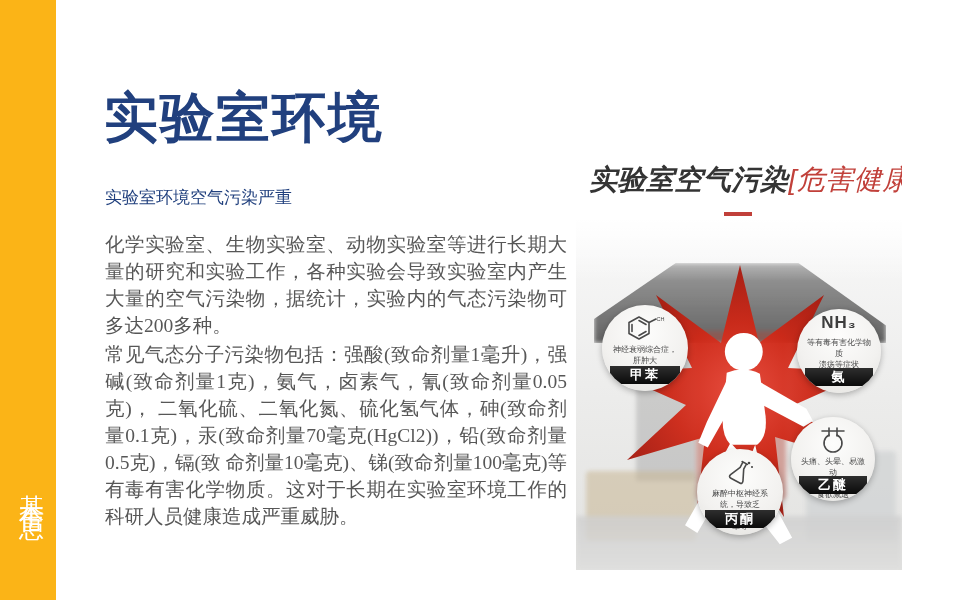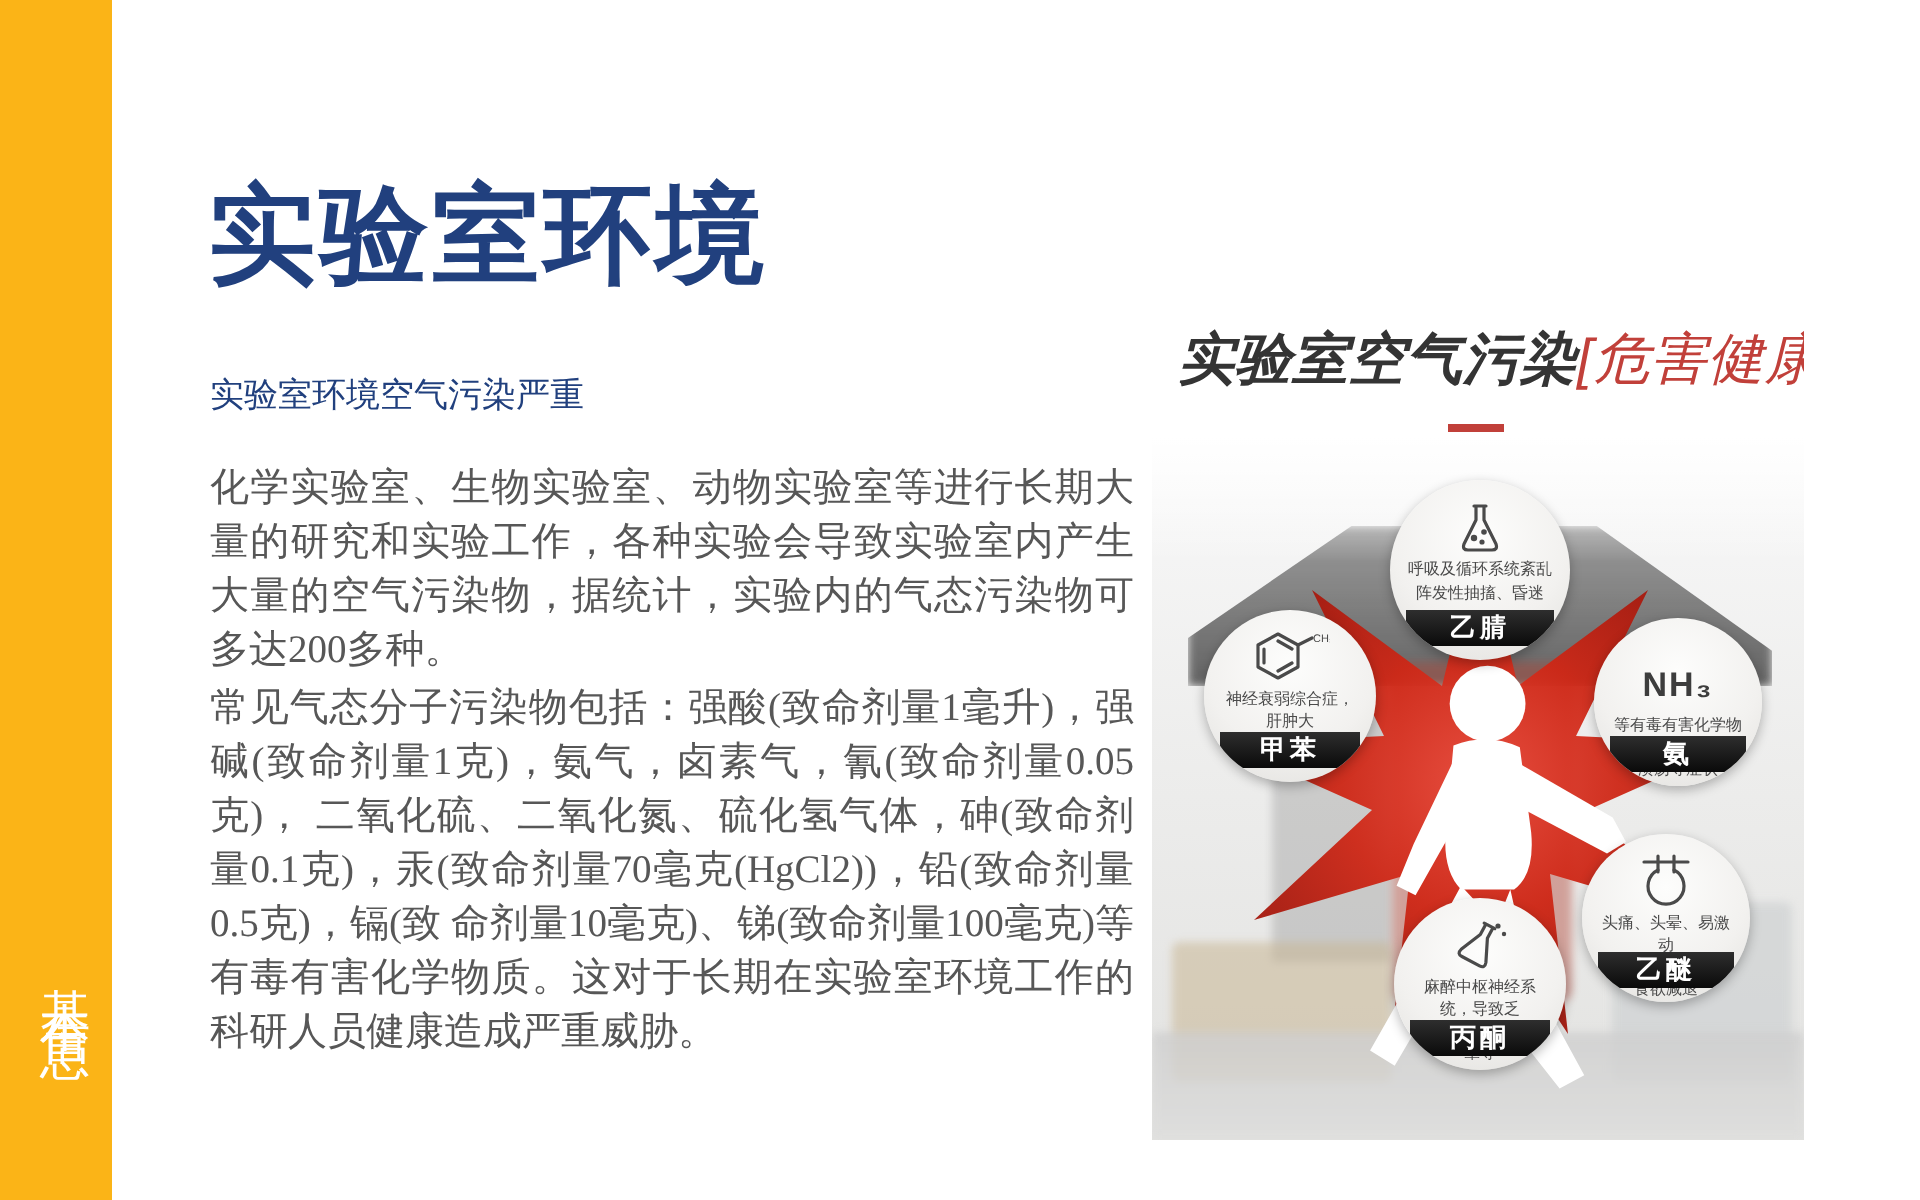--- a/index.html
+++ b/index.html
@@ -67,21 +67,21 @@
     text-align:center; overflow:hidden;
   }
   .c-top    { left:119px; top:99px;  width:90px; height:90px; }
   .c-left   { left:26px;  top:164px; width:86px; height:86px; }
   .c-right  { left:221px; top:168px; width:84px; height:84px; }
   .c-bleft  { left:26px;  top:274px; width:86px; height:86px; }
   .c-bottom { left:121px; top:308px; width:86px; height:86px; }
   .c-bright { left:215px; top:276px; width:84px; height:84px; }
 
   .circle .icon { margin-top:9px; height:30px; display:flex; align-items:center; justify-content:center; }
-  .circle .formula { margin-top:24px; height:24px; font-size:17px; color:#3d3d3d; font-weight:600; letter-spacing:1px; }
+  .circle .formula { margin-top:4px; height:24px; font-size:17px; color:#3d3d3d; font-weight:600; letter-spacing:1px; }
   .circle .desc { font-size:8px; line-height:10.5px; color:#4a4a4a; padding:1px 8px 0 8px; }
   .circle .banner {
     position:absolute; bottom:7px; left:9%; width:82%; height:18px;
     background:linear-gradient(180deg,#2e2e2e,#0a0a0a); color:#ffffff;
     font-size:13px; font-weight:bold; line-height:18px; letter-spacing:2px;
   }
   svg .ln { stroke:#4a4a4a; stroke-width:1.6; fill:none; stroke-linecap:round; stroke-linejoin:round; }
   svg .dot { fill:#4a4a4a; }
 </style>
 </head>
@@ -130,33 +130,20 @@
         <path d="M70,118 L43,168 L22,205 L35,213 L59,172 L83,132 Z"></path>
         <path d="M96,120 L105,160 L123,196 L135,218 L122,225 L100,197 L84,150 Z"></path>
       </g>
     </svg>
 
     <div class="ptitle">
       <span>实验室空气污染</span><span class="hl">[危害健康]</span>
     </div>
     <div class="red-divider"></div>
 
-    <div class="circle c-top">
-      <div class="icon">
-        <svg width="28" height="28" viewBox="0 0 28 28">
-          <path class="ln" d="M11,3 h6 M12,3 v7 L6,22 q-1,3 2,3 h12 q3,0 2,-3 L16,10 V3"></path>
-          <circle class="dot" cx="11" cy="19" r="1.6"></circle>
-            <circle class="dot" cx="16" cy="16" r="1.4"></circle>
-            <circle class="dot" cx="15" cy="21" r="1.3"></circle>
-        </svg>
-      </div>
-      <div class="desc">呼吸及循环系统紊乱</div>
-      <div class="desc">阵发性抽搐、昏迷</div>
-      <div class="banner">乙腈</div>
-    </div>
 
     <div class="circle c-left">
       <div class="icon">
         <svg width="40" height="30" viewBox="0 0 40 30">
           <path class="ln" d="M14,3 L24,8.5 L24,19.5 L14,25 L4,19.5 L4,8.5 Z"></path>
           <path class="ln" d="M14,6.5 L21,10.5 M21,17.5 L14,21.5 M7,10.5 L7,17.5"></path>
           <path class="ln" d="M24,8.5 L31,5"></path>
           <text x="31.5" y="7" font-size="5.5" fill="#4a4a4a" font-family="Liberation Sans, sans-serif">CH₃</text>
         </svg>
       </div>

